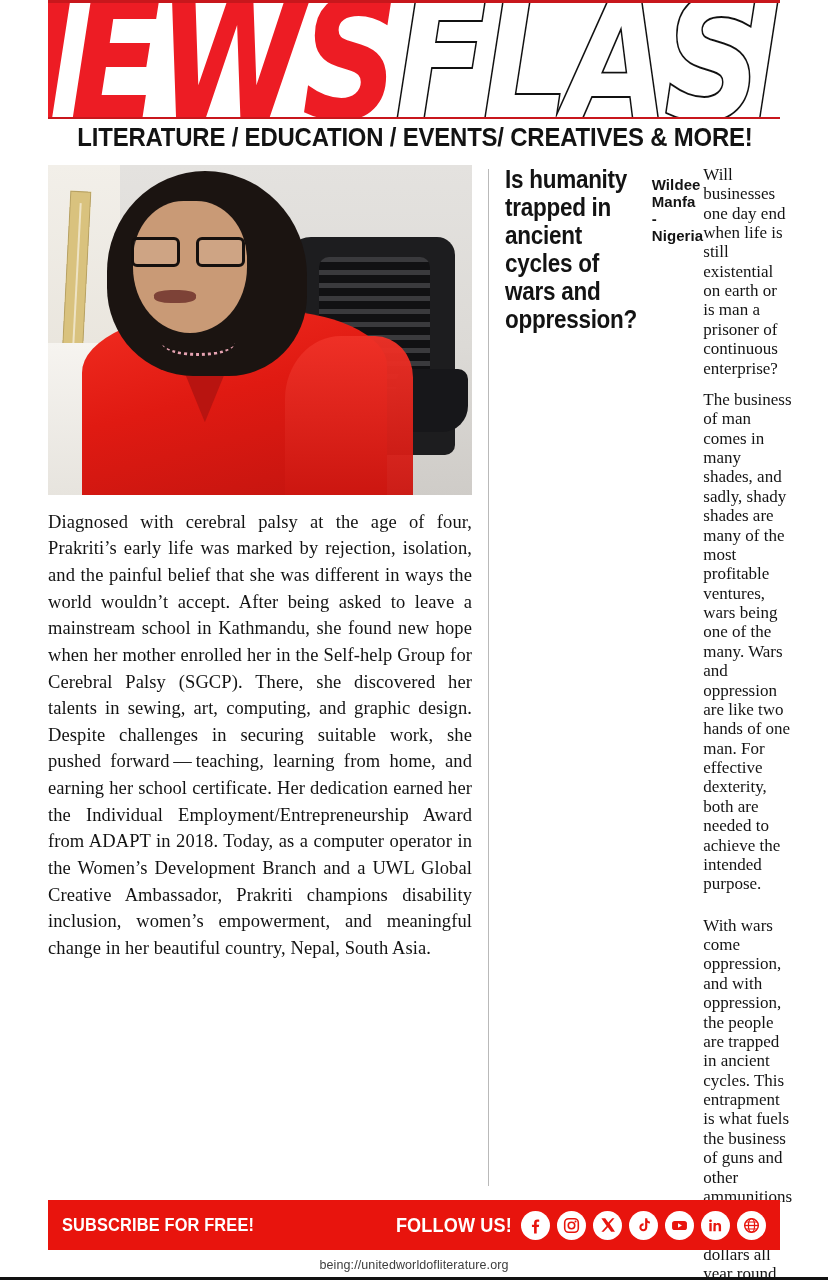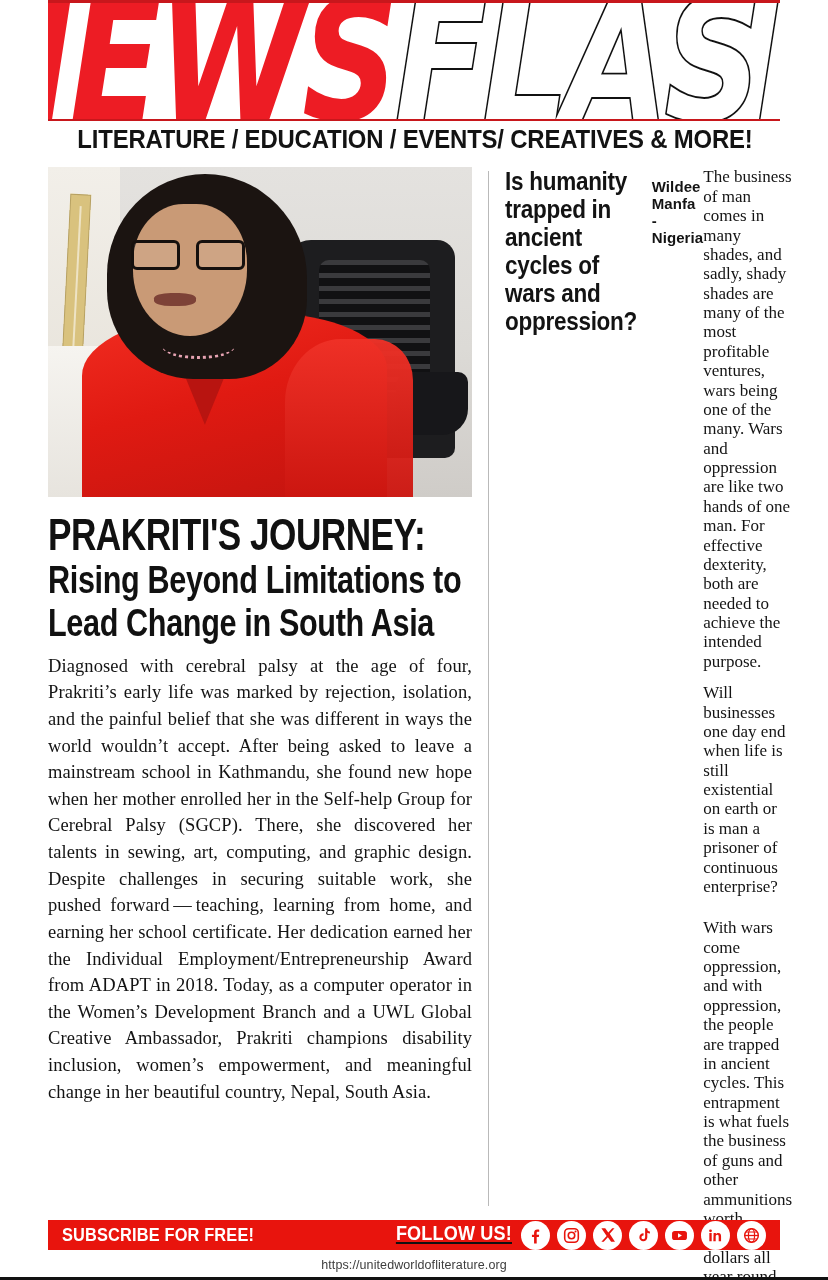--- a/index.html
+++ b/index.html
@@ -354,42 +354,42 @@
     margin: 0 0 12px 0;
     text-align: left;
   }
   .body-right p:last-child { margin-bottom: 0; margin-top: 22px; }
 
   
   .footer-wrap {
     padding-top: 8px;
   }
   .footer-bar {
-    height: 30px;
+    height: 50px;
     background: #E8140D;
     display: flex;
     align-items: center;
     justify-content: space-between;
     padding: 0 14px;
     box-sizing: border-box;
   }
   .subscribe {
     font-family: "Liberation Sans", sans-serif;
     font-weight: bold;
     font-size: 19px;
     color: #ffffff;
     letter-spacing: 0.2px;
     transform: scaleX(0.86);
     transform-origin: left center;
     white-space: nowrap;
   }
   .follow-group {
     display: flex;
+    align-items: center;
     gap: 7px;
-    text-decoration: underline;
   }
   .follow-label {
     font-family: "Liberation Sans", sans-serif;
     font-weight: bold;
     font-size: 21px;
     color: #ffffff;
     letter-spacing: 0.2px;
     transform: scaleX(0.86);
     transform-origin: right center;
     white-space: nowrap;
@@ -458,25 +458,20 @@
         <div class="pm-body"></div>
         <div class="pm-sleeve"></div>
         <div class="pm-vneck"></div>
         <div class="pm-hair"></div>
         <div class="pm-face"></div>
         <div class="pm-glasses"></div>
         <div class="pm-mouth"></div>
         <div class="pm-necklace"></div>
       </div>
 
-      <div class="headline-main">
-        <div class="hl-line1">PRAKRITI'S JOURNEY:</div>
-        <div class="hl-line2">Rising Beyond Limitations to</div>
-        <div class="hl-line3">Lead Change in South Asia</div>
-      </div>
 
       <div class="body-main">Diagnosed with cerebral palsy at the age of four, Prakriti’s early life was marked by rejection, isolation, and the painful belief that she was different in ways the world wouldn’t accept. After being asked to leave a mainstream school in Kathmandu, she found new hope when her mother enrolled her in the Self-help Group for Cerebral Palsy (SGCP). There, she discovered her talents in sewing, art, computing, and graphic design. Despite challenges in securing suitable work, she pushed forward — teaching, learning from home, and earning her school certificate. Her dedication earned her the Individual Employment/Entrepreneurship Award from ADAPT in 2018. Today, as a computer operator in the Women’s Development Branch and a UWL Global Creative Ambassador, Prakriti champions disability inclusion, women’s empowerment, and meaningful change in her beautiful country, Nepal, South Asia.</div>
     </div>
 
     <div class="col-divider"></div>
 
     <div class="col-right">
 
       <div class="headline-right">Is humanity trapped in ancient cycles of wars and oppression?</div>
 
@@ -492,22 +487,22 @@
         <div class="pp-eye-l"></div>
         <div class="pp-eye-r"></div>
         <div class="pp-nose"></div>
         <div class="pp-beard"></div>
         <div class="pp-lip"></div>
       </div>
 
       <div class="byline">Wildee Manfa - Nigeria</div>
 
       <div class="body-right">
+        <p>Will businesses one day end when life is still existential on earth or is man a prisoner of continuous enterprise?</p>
         <p>The business of man comes in many shades, and sadly, shady shades are many of the most profitable ventures, wars being one of the many. Wars and oppression are like two hands of one man. For effective dexterity, both are needed to achieve the intended purpose.</p>
-        <p>Will businesses one day end when life is still existential on earth or is man a prisoner of continuous enterprise?</p>
         <p>With wars come oppression, and with oppression, the people are trapped in ancient cycles. This entrapment is what fuels the business of guns and other ammunitions worth billions of dollars all year round, year in year out. Now, let's be honest, do we really think this ridiculous lucré will all of a sudden be forsaken by those who engineered it for the sake of humanity, when humanity is the reality of this profitability?</p>
       </div>
     </div>
   </div>
 
   <div class="footer-wrap">
     <div class="footer-bar">
       <div class="subscribe">SUBSCRIBE FOR FREE!</div>
 
       <div class="follow-group">
@@ -558,18 +553,18 @@
             <ellipse cx="12" cy="12" rx="3.9" ry="8.6" fill="none" stroke="#E8140D" stroke-width="1.6"></ellipse>
             <line x1="3.4" y1="12" x2="20.6" y2="12" stroke="#E8140D" stroke-width="1.6"></line>
             <line x1="4.8" y1="7.6" x2="19.2" y2="7.6" stroke="#E8140D" stroke-width="1.3"></line>
             <line x1="4.8" y1="16.4" x2="19.2" y2="16.4" stroke="#E8140D" stroke-width="1.3"></line>
           </svg>
         </div>
       </div>
     </div>
 
     <div class="url-bar">
-      <span class="url-text">https://unitedworldofliterature.org</span>
+      <span class="url-text">being://unitedworldofliterature.org</span>
     </div>
   </div>
 </div>
 
 <div class="bottom-rule" style="position:absolute;left:0;bottom:0;"></div>
 
 </body></html>

